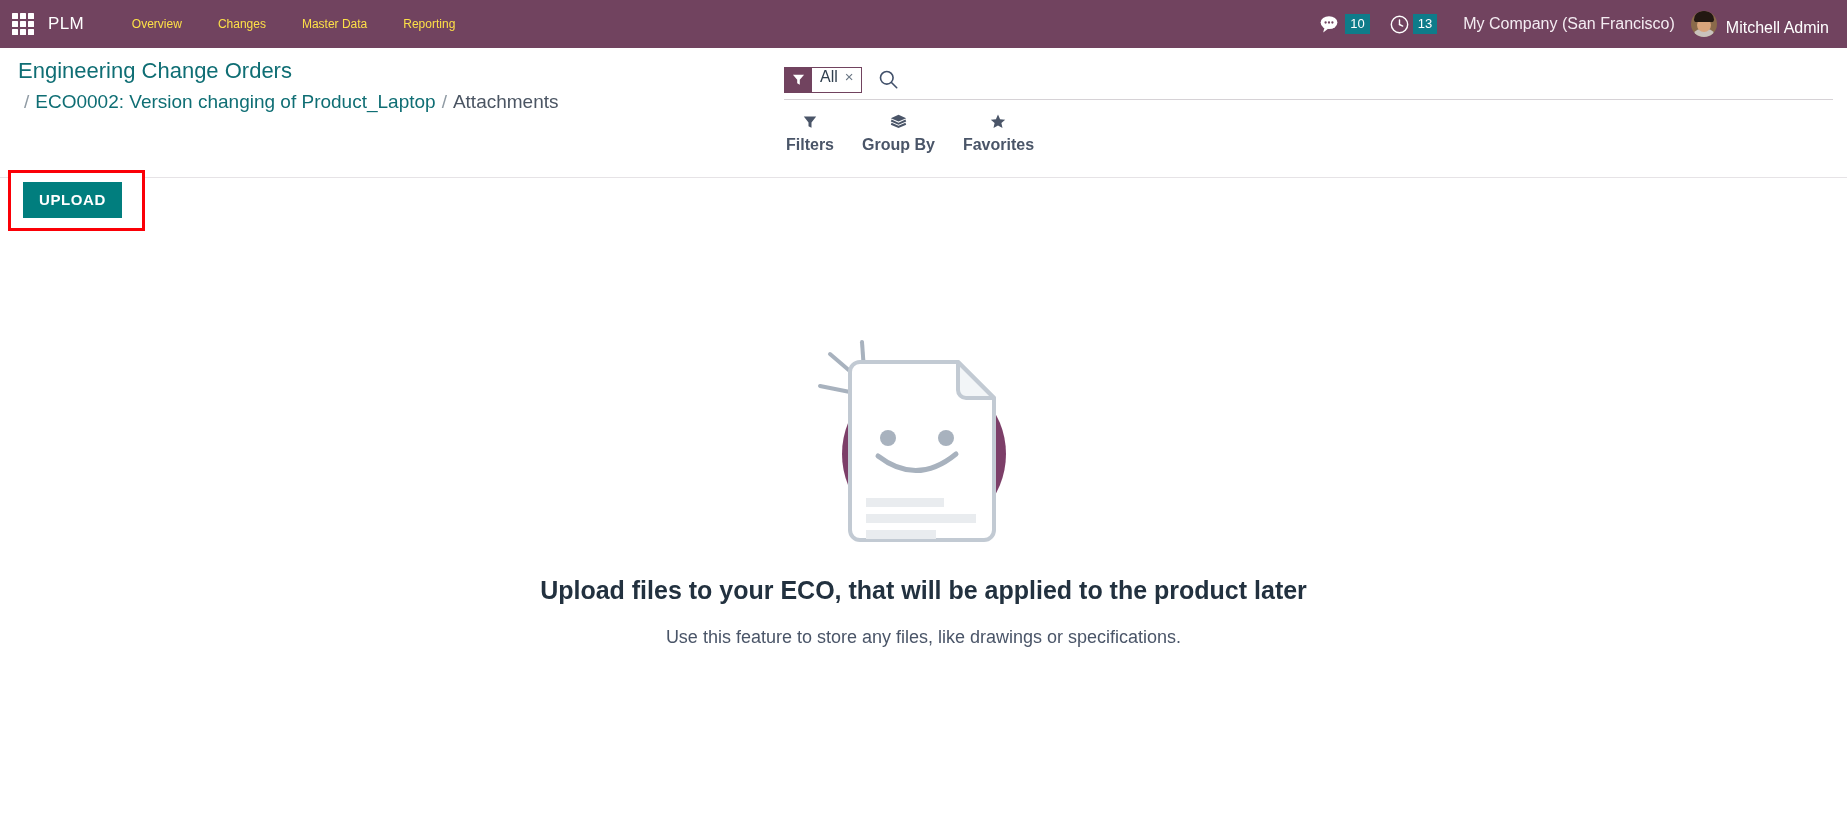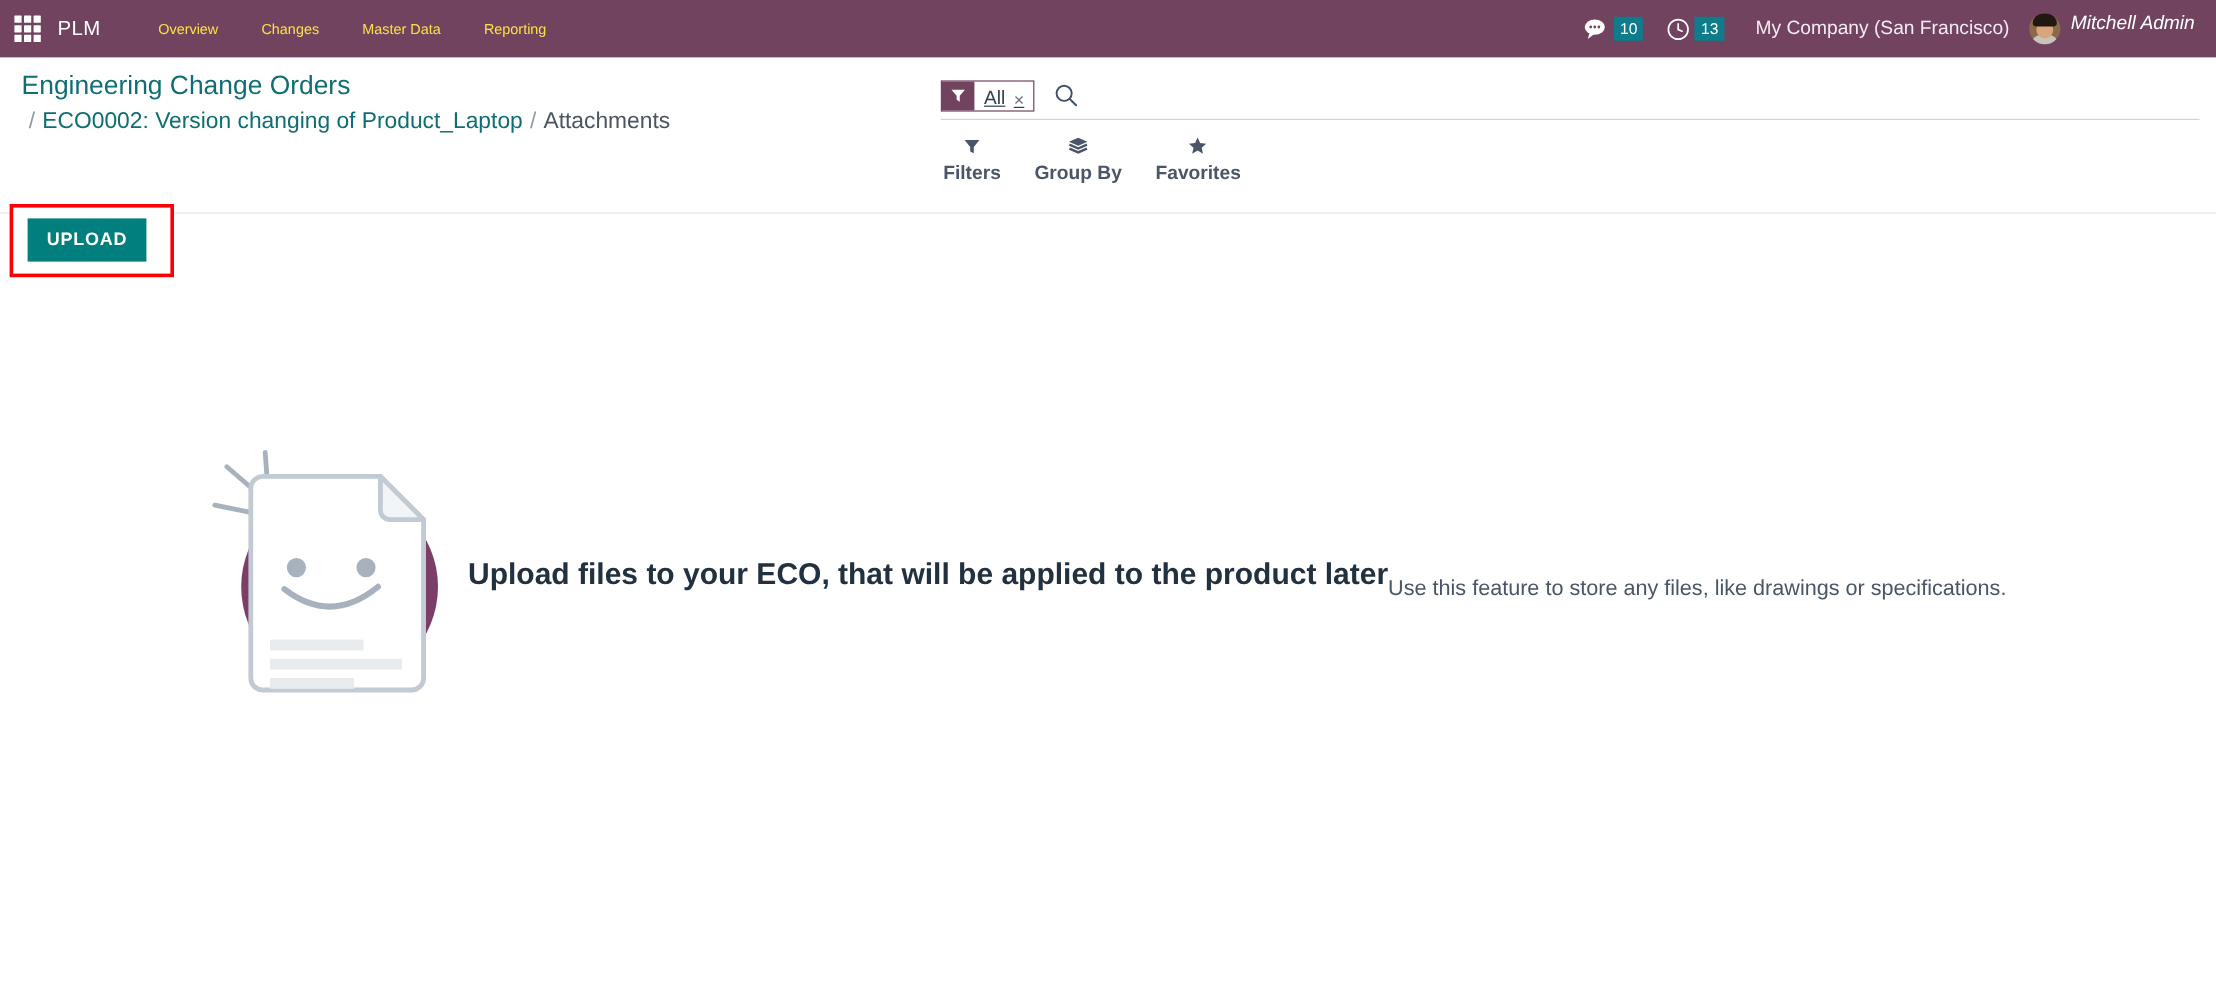--- a/index.html
+++ b/index.html
@@ -76,25 +76,24 @@
   }
   .company-name {
     font-size: 16px;
     color: #f4ecf2;
     padding: 0 16px;
     cursor: pointer;
     white-space: nowrap;
   }
   .user-zone {
     display: flex;
-    align-items: flex-start;
+    align-items: flex-end;
     gap: 9px;
     cursor: pointer;
     padding-right: 4px;
-    font-style: italic;
   }
   .avatar {
     width: 26px; height: 26px;
     border-radius: 50%;
     overflow: hidden;
     background: #8a6a4a;
     position: relative;
     flex: 0 0 auto;
   }
   .avatar .hair { position:absolute; top:0; left:3px; width:20px; height:11px; background:#221812; border-radius:10px 10px 3px 3px; }
@@ -180,26 +179,25 @@
     background: #71435F;
     color: #ffffff;
     display: flex;
     align-items: center;
     justify-content: center;
     padding: 0 7px;
     font-size: 12px;
   }
   .facet-label {
     display: flex;
-    align-items: flex-end;
+    align-items: flex-start;
     gap: 7px;
     padding: 0 7px 0 8px;
     font-size: 16px;
     color: #31404f;
-    text-decoration: underline;
   }
   .facet-x { color: #6a7684; font-size: 15px; cursor: pointer; }
   .search-input {
     flex: 1;
     border: none;
     outline: none;
     font-size: 17px;
     color: #3b4450;
     font-family: "Liberation Sans", sans-serif;
     background: transparent;
@@ -230,20 +228,21 @@
     cursor: pointer;
     font-weight: 600;
     flex-direction: column;
   }
   .cp-btn svg { display: block; }
 
   
   .main-area {
     height: calc(834px - 48px - 131px);
     display: flex;
+    flex-direction: column;
     align-items: center;
     justify-content: center;
     background: #ffffff;
     padding-bottom: 30px;
   }
   .illus { margin-bottom: 26px; }
   .empty-title {
     font-size: 25px;
     font-weight: 700;
     color: #22313f;

